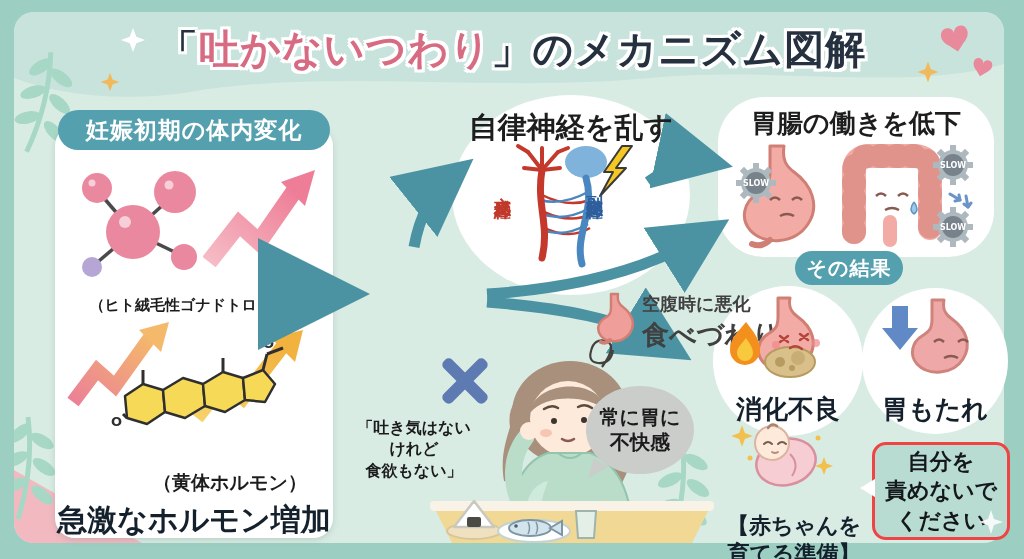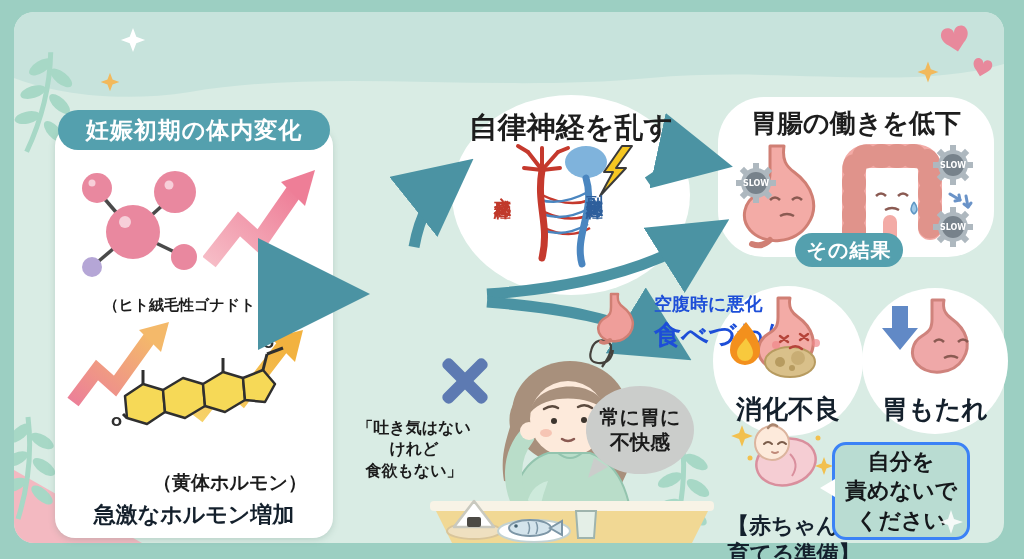--- a/index.html
+++ b/index.html
@@ -14,60 +14,60 @@
   #page-title{left:0;top:22px;width:1024px;text-align:center;z-index:7;
     font-size:40px;font-weight:800;letter-spacing:1px;color:#25313f;
     text-shadow:-3px -3px 0 #fff,3px -3px 0 #fff,-3px 3px 0 #fff,3px 3px 0 #fff,0 -3px 0 #fff,0 3px 0 #fff,-3px 0 0 #fff,3px 0 0 #fff;}
   #page-title .hl{color:#d76b82;}
   
   #left-card{left:55px;top:126px;width:278px;height:412px;background:#fff;border-radius:20px;z-index:4;
     box-shadow:0 2px 6px rgba(90,130,120,.25);}
   #left-badge{left:58px;top:110px;width:272px;height:40px;background:#54a0ae;border-radius:22px;z-index:6;
     color:#fff;font-size:23px;font-weight:700;text-align:center;line-height:40px;letter-spacing:1px;}
   #left-card .lbl-hcg{left:0;top:128px;width:100%;font-size:36px;font-weight:800;color:#1c1c1c;}
-  #left-card .lbl-hcg-sub{left:16px;top:170px;width:100%;font-size:15px;font-weight:700;color:#1c1c1c;}
+  #left-card .lbl-hcg-sub{left:2px;top:170px;width:100%;font-size:15px;font-weight:700;color:#1c1c1c;}
   #left-card .lbl-prog{left:0;top:314px;width:100%;font-size:25px;font-weight:800;color:#1c1c1c;}
   #left-card .lbl-prog-sub{left:0;top:344px;width:100%;font-size:19px;font-weight:700;color:#1c1c1c;padding-left:36px;}
-  #left-card .lbl-caption{left:-6px;top:374px;width:290px;font-size:22px;font-weight:800;color:#14202c;}
+  #left-card .lbl-caption{left:-6px;top:374px;width:290px;font-size:30px;font-weight:800;color:#14202c;}
   
   #hormone-box{left:341px;top:248px;width:140px;height:106px;background:#f5e094;border-radius:14px;z-index:6;
     display:flex;align-items:center;justify-content:center;font-size:22px;line-height:1.3;font-weight:800;color:#22262b;text-align:center;}
   
   #autonomic-circle{left:452px;top:95px;width:238px;height:200px;background:#fff;border-radius:50%;z-index:4;}
   #autonomic-title{left:452px;top:108px;width:238px;font-size:29px;font-weight:800;color:#1d1d1d;z-index:6;}
   .vlabel{writing-mode:vertical-rl;text-orientation:upright;font-weight:800;font-size:17px;letter-spacing:2px;z-index:6;}
   #sym-label{left:492px;top:184px;color:#c0392b;}
   #para-label{left:584px;top:182px;color:#2e5f9c;}
   
   #gi-panel{left:718px;top:97px;width:276px;height:160px;background:#fff;border-radius:46px;z-index:4;}
   #gi-title{left:718px;top:106px;width:276px;font-size:26px;font-weight:800;color:#1d1d1d;z-index:6;}
   
-  #result-badge{left:795px;top:233px;width:108px;height:34px;background:#54a0ae;border-radius:18px;z-index:6;
+  #result-badge{left:795px;top:251px;width:108px;height:34px;background:#54a0ae;border-radius:18px;z-index:6;
     color:#fff;font-size:20px;font-weight:700;text-align:center;line-height:34px;letter-spacing:1px;}
   
-  #tabezuwari-text{left:642px;top:292px;z-index:6;color:#1d4ed8;margin-left:12px;}
+  #tabezuwari-text{left:642px;top:292px;z-index:6;color:#404040;}
   #tabezuwari-text .note{font-size:18px;font-weight:800;}
   #tabezuwari-text .big{font-size:27px;font-weight:800;margin-top:1px;}
   
   .outcome-circle{background:#fff;border-radius:50%;z-index:4;}
   #indigestion-circle{left:713px;top:286px;width:150px;height:150px;}
   #heaviness-circle{left:862px;top:288px;width:146px;height:146px;}
   .outcome-label{z-index:6;font-size:26px;font-weight:800;color:#14202c;text-align:center;}
   #indigestion-label{left:713px;top:392px;width:150px;}
   #heaviness-label{left:862px;top:392px;width:146px;}
   
   #quote-text{left:328px;top:417px;width:172px;z-index:6;font-size:16px;line-height:1.33;font-weight:800;color:#1b1b1b;text-align:center;}
   #discomfort-bubble{left:586px;top:386px;width:108px;height:88px;background:#cbcdcb;border-radius:50%;z-index:6;
     display:flex;align-items:center;justify-content:center;text-align:center;font-size:20px;line-height:1.25;font-weight:800;color:#1b1b1b;}
   #discomfort-bubble::after{content:'';position:absolute;left:2px;bottom:-4px;width:20px;height:20px;background:#cbcdcb;
     clip-path:polygon(0 100%,30% 0,100% 45%);}
   
   #baby-caption{left:712px;top:487px;width:164px;z-index:6;font-size:22px;line-height:1.25;font-weight:800;color:#14202c;text-align:center;margin-top:25px;}
   
-  #message-bubble{left:832px;top:442px;width:138px;height:98px;background:#b9dcd2;border:3px solid #3b82f6;border-radius:14px;z-index:6;
+  #message-bubble{left:872px;top:442px;width:138px;height:98px;background:#b9dcd2;border:3px solid #ef4444;border-radius:14px;z-index:6;
     display:flex;align-items:center;justify-content:center;text-align:center;font-size:22px;line-height:1.32;font-weight:800;color:#15181b;box-sizing:border-box;}
   #message-bubble::before{content:'';position:absolute;left:-15px;top:34px;width:0;height:0;
     border-top:9px solid transparent;border-bottom:9px solid transparent;border-right:15px solid #fff;}
   #message-spark{position:absolute;right:3px;bottom:2px;width:26px;height:26px;}
   .z5{z-index:5;} .z6{z-index:6;}
 </style>
 </head>
 <body>
 
 <div id="stage">
@@ -98,20 +98,23 @@
       <use href="#branchA" x="296" y="408" transform="scale(0.95)"></use>
       <use href="#branchA" x="666" y="436"></use>
       <use href="#spark" transform="translate(133,40) scale(1.1)" fill="#ffffff"></use>
       <use href="#spark" transform="translate(110,82) scale(0.85)" fill="#f2b95c"></use>
       <use href="#spark" transform="translate(928,72) scale(0.95)" fill="#f2b95c"></use>
       <use href="#heart" transform="translate(953,28) scale(1.5) rotate(-12)" fill="#e8899c"></use>
       <use href="#heart" transform="translate(984,60) scale(1.05) rotate(14)" fill="#e8899c"></use>
     </g>
   </svg>
 
+  <div id="page-title" class="abs">
+    <span>「</span><span class="hl">吐かないつわり</span><span>」</span><span>のメカニズム図解</span>
+  </div>
 
   <svg class="abs z5" width="1024" height="559" viewBox="0 0 1024 559" style="left:0;top:0;pointer-events:none;">
     <defs>
       <marker id="tealHead" markerWidth="7" markerHeight="7" refX="4.5" refY="3.5" orient="auto">
         <polygon points="0,0 7,3.5 0,7" fill="#4b93a3"></polygon>
       </marker>
     </defs>
     <path d="M286,294 H330" stroke="#4b93a3" stroke-width="16" fill="none" marker-end="url(#tealHead)"></path>
     <path d="M414,247 C420,214 432,192 452,176" stroke="#4b93a3" stroke-width="11" fill="none" marker-end="url(#tealHead)"></path>
     <path d="M648,182 C674,164 692,158 706,161" stroke="#4b93a3" stroke-width="11" fill="none" marker-end="url(#tealHead)"></path>

